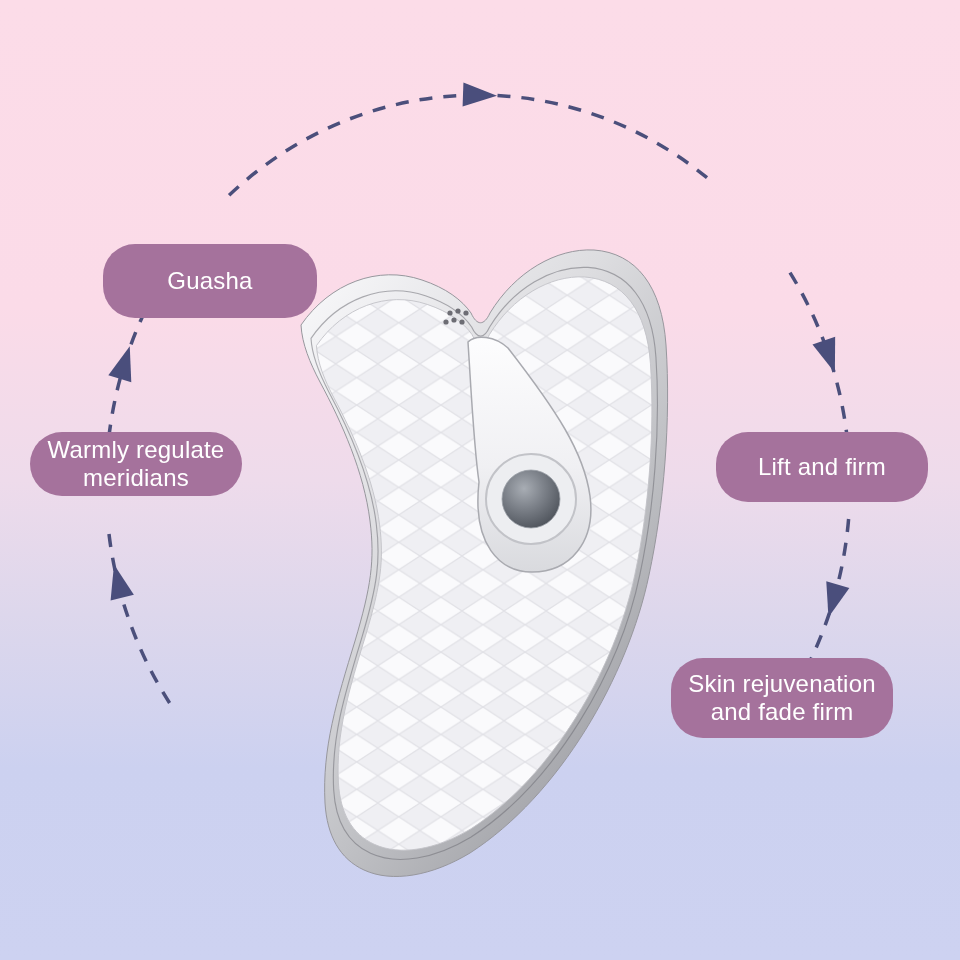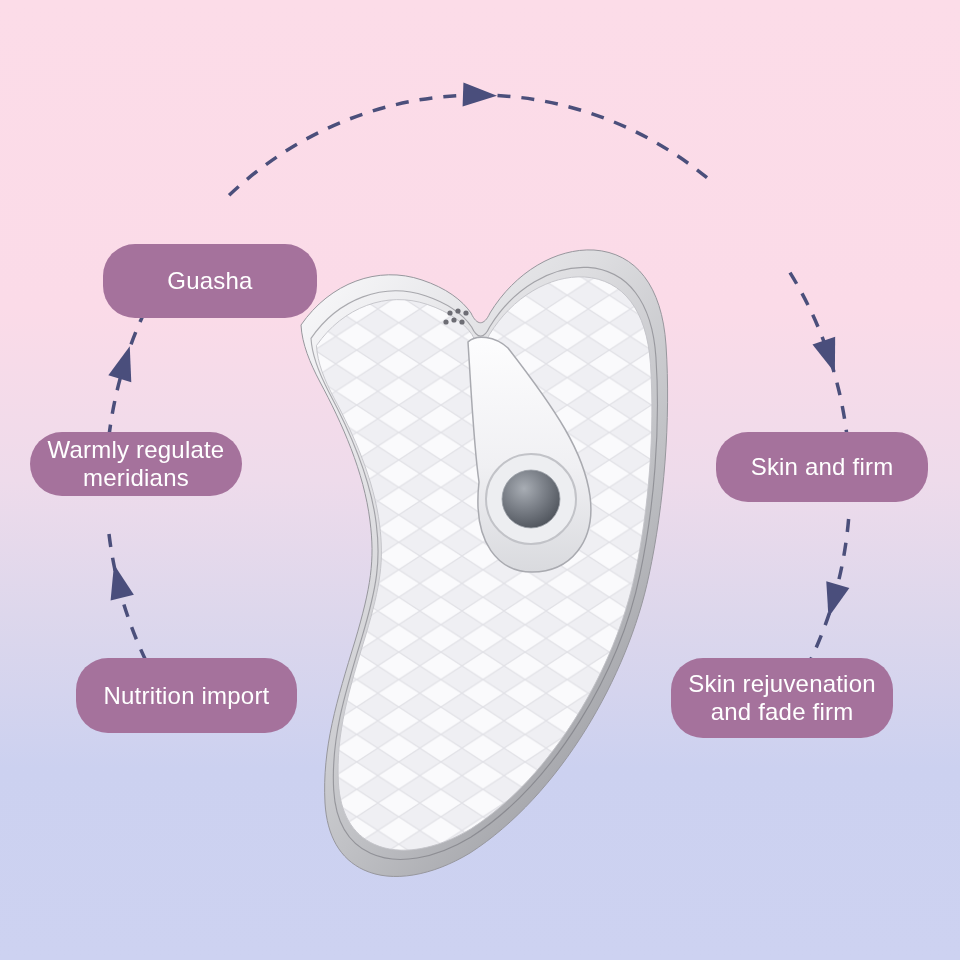--- a/index.html
+++ b/index.html
@@ -151,22 +151,19 @@
     </g>
   </svg>
 
   <div class="pill pill-guasha">
     <span>Guasha</span>
   </div>
   <div class="pill pill-warmly-regulate">
     <span>Warmly regulate meridians</span>
   </div>
   <div class="pill pill-lift-firm">
-    <span>Skin and firm</span>
-  </div>
-  <div class="pill pill-nutrition-import">
-    <span>Nutrition import</span>
+    <span>Lift and firm</span>
   </div>
   <div class="pill pill-skin-rejuvenation">
     <span>Skin rejuvenation and fade firm</span>
   </div>
 
 </div>
 
 </body></html>

